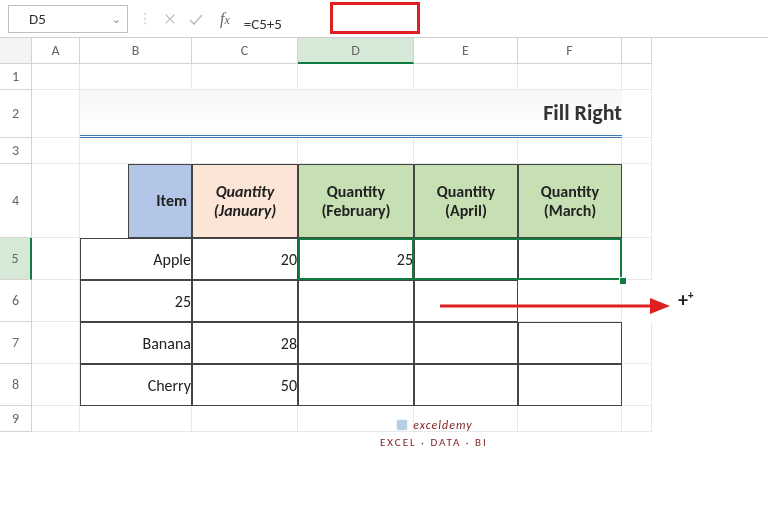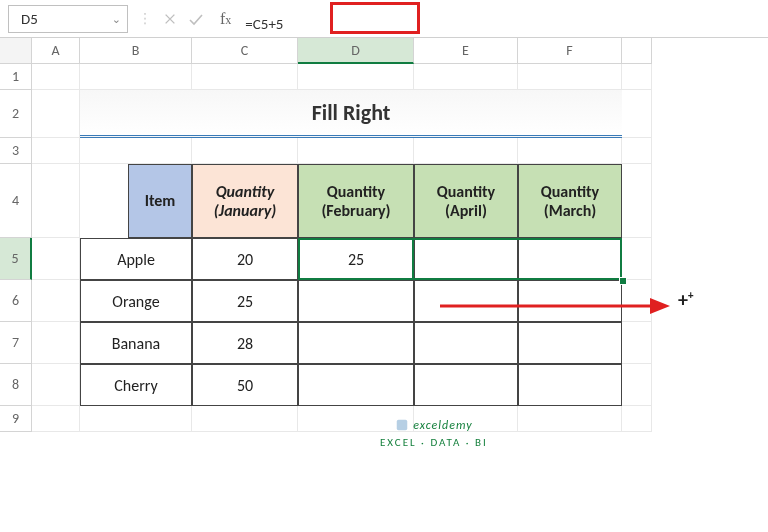--- a/index.html
+++ b/index.html
@@ -20,21 +20,21 @@
     padding: 0 8px;
     gap: 8px;
   }
   .name-box {
     width: 120px;
     height: 28px;
     border: 1px solid #c0c0c0;
     background: #fff;
     display: flex;
     align-items: center;
-    padding-left: 12px;
+    padding-left: 20px;
     font-size: 15px;
     color: #333;
     position: relative;
   }
   .name-box .chev {
     position: absolute;
     right: 6px;
     top: 50%;
     transform: translateY(-50%);
     color: #888;
@@ -46,20 +46,21 @@
     padding: 0 2px;
   }
   .fb-icons {
     display: flex;
     align-items: center;
     gap: 10px;
     color: #bfbfbf;
   }
   .fb-icon { width: 16px; height: 16px; display: flex; align-items: center; justify-content: center; }
   .fx-label {
+    font-style: italic;
     font-family: "Times New Roman", serif;
     color: #666;
     font-size: 16px;
     margin: 0 6px;
   }
   .formula-input {
     flex: 0 0 auto;
     font-size: 15px;
     color: #333;
     display: flex;
@@ -112,21 +113,21 @@
   .r4 { height: 74px; }
   .r5, .r6, .r7, .r8 { height: 42px; }
   .r9 { height: 26px; }
   .cell {
     border-right: 1px solid #e8e8e8;
     border-bottom: 1px solid #e8e8e8;
     font-size: 16px;
     color: #222;
     display: flex;
     align-items: center;
-    justify-content: center;
+    justify-content: flex-end;
     position: relative;
   }
   .row-h {
     border-right: 1px solid #d4d4d4;
     border-bottom: 1px solid #d4d4d4;
   }
 
   .title-area {
     grid-column: 3 / 8;
     border: none;
@@ -170,21 +171,21 @@
   .plus-cursor {
     position: absolute;
     font-size: 20px;
     font-weight: 700;
     color: #222;
     pointer-events: none;
   }
   .watermark {
     position: absolute;
     font-size: 12px;
-    color: #15803d;
+    color: #7f1d1d;
     font-style: italic;
     letter-spacing: 1px;
     display: flex;
     align-items: center;
     gap: 4px;
     pointer-events: none;
   }
   .watermark .sub {
     font-size: 11px;
     letter-spacing: 2px;
@@ -299,23 +300,20 @@
         </div>
       <div class="cell tbl-cell"></div>
       <div class="cell tbl-cell"></div>
       <div class="cell"></div>
     </div>
 
     <div class="grid-row r6">
       <div class="row-h">6</div>
       <div class="cell"></div>
       <div class="cell tbl-cell">
-          <span>Orange</span>
-        </div>
-      <div class="cell tbl-cell">
           <span>25</span>
         </div>
       <div class="cell tbl-cell"></div>
       <div class="cell tbl-cell"></div>
       <div class="cell tbl-cell"></div>
       <div class="cell"></div>
     </div>
 
     <div class="grid-row r7">
       <div class="row-h">7</div>

